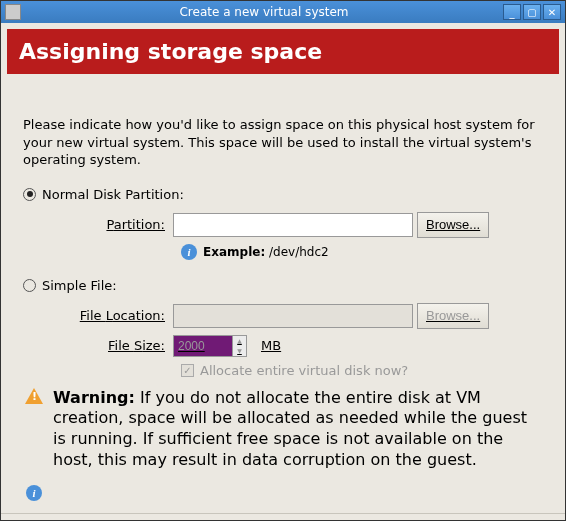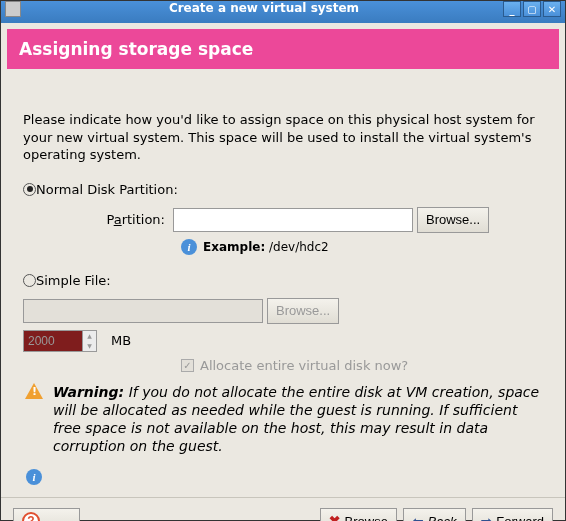--- a/index.html
+++ b/index.html
@@ -1,50 +1,50 @@
 <!DOCTYPE html>
 <html><head>
 <meta charset="utf-8">
 <style>
 * { box-sizing: border-box; margin: 0; padding: 0; }
 body { font-family: "DejaVu Sans", Arial, sans-serif; font-size: 12px; background: #808080; width: 566px; height: 521px; overflow: hidden; }
 .window { width: 566px; height: 521px; background: #ebe8e1; border: 1px solid #333; }
-.titlebar { height: 22px; background: linear-gradient(to bottom, #4a90d9, #3a7cc0); display: flex; align-items: flex-start; color: #fff; font-weight: bold; font-size: 12px; padding: 0 4px; }
+.titlebar { height: 22px; background: linear-gradient(to bottom, #4a90d9, #3a7cc0); display: flex; align-items: center; color: #fff; font-weight: normal; font-size: 12px; padding: 0 4px; }
 .titlebar .title { flex: 1; text-align: center; }
 .titlebar .ticon { width: 16px; height: 16px; margin-right: 4px; display: inline-block; background: #ccc; border: 1px solid #888; }
 .winbtns { display: flex; gap: 2px; }
 .winbtn { width: 18px; height: 16px; background: linear-gradient(to bottom, #6ab0ef, #4a90d9); border: 1px solid #2a5b8f; display: flex; align-items: center; justify-content: center; font-size: 10px; color: #fff; cursor: pointer; }
 .content { padding: 0; height: calc(100% - 22px); display: flex; flex-direction: column; }
-.header { background: #ec4899; color: #fff; font-size: 17px; font-weight: bold; padding: 10px 12px; margin: 6px; }
+.header { background: #b91c1c; color: #fff; font-size: 22px; font-weight: bold; padding: 10px 12px; margin: 6px; }
 .body { padding: 8px 22px; flex: 1; }
 .intro { font-size: 13px; line-height: 1.35; margin-bottom: 18px; margin-top: 28px; }
-.radiorow { display: flex; align-items: center; margin-bottom: 10px; }
+.radiorow { display: flex; align-items: center; gap: 6px; margin-bottom: 10px; }
 .radio { width: 13px; height: 13px; border: 1px solid #555; border-radius: 50%; display: inline-flex; align-items: center; justify-content: center; }
 .radio.checked::after { content: ""; width: 6px; height: 6px; border-radius: 50%; background: #222; }
-.formrow { display: flex; align-items: center; margin-bottom: 6px; }
+.formrow { display: flex; align-items: center; margin-bottom: 6px; text-decoration: underline; }
 .flabel { width: 150px; text-align: right; padding-right: 8px; font-size: 13px; }
 .flabel .ul { text-decoration: underline; }
 .tinput { height: 24px; border: 1px solid #999; background: #fff; padding: 2px 4px; font-size: 12px; }
 .tinput.disabled { background: #e3e0d9; color: #999; }
 .btn { height: 26px; padding: 0 8px; background: linear-gradient(to bottom, #f4f2ec, #e0ddd4); border: 1px solid #999; font-size: 13px; cursor: pointer; display: inline-flex; align-items: center; gap: 4px; }
 .btn.disabled { color: #999; cursor: default; }
 .iconrow { display: flex; align-items: center; gap: 6px; margin-left: 158px; margin-top: 2px; margin-bottom: 18px; font-size: 12px; }
 .infoicon { width: 16px; height: 16px; border-radius: 50%; background: #4a90d9; color: #fff; font-weight: bold; font-size: 11px; display: inline-flex; align-items: center; justify-content: center; font-style: italic; font-family: serif; }
 .spinner { display: flex; }
-.spinner .val { width: 60px; height: 22px; border: 1px solid #999; background: #7f1d1d; color: #999; padding: 2px 4px; font-size: 12px; }
+.spinner .val { width: 60px; height: 22px; border: 1px solid #999; background: #701a75; color: #999; padding: 2px 4px; font-size: 12px; }
 .spinner .arrows { width: 14px; height: 22px; border: 1px solid #999; border-left: none; display: flex; flex-direction: column; }
 .spinner .arrows div { flex: 1; font-size: 6px; display: flex; align-items: center; justify-content: center; color: #999; background: #ececec; }
 .unit { margin-left: 14px; font-size: 13px; }
 .checkrow { display: flex; align-items: center; gap: 6px; margin-left: 158px; margin-top: 6px; color: #999; font-size: 13px; }
 .checkbox { width: 13px; height: 13px; border: 1px solid #aaa; background: #e3e0d9; display: inline-flex; align-items: center; justify-content: center; font-size: 10px; color: #999; }
 .note { display: flex; gap: 8px; padding: 4px 0; margin-top: 6px; }
 .note .icon { width: 22px; flex-shrink: 0; display: flex; justify-content: center; }
 .warnicon { width: 0; height: 0; border-left: 9px solid transparent; border-right: 9px solid transparent; border-bottom: 16px solid #f0a030; position: relative; }
 .warnicon::after { content: "!"; position: absolute; left: -2px; top: 2px; color: #fff; font-size: 11px; font-weight: bold; }
-.note .text { font-size: 14px; line-height: 1.3; font-style: italic; }
+.note .text { font-size: 16px; line-height: 1.3; }
 .footer { border-top: 1px solid #c8c5bc; padding: 10px 12px; display: flex; align-items: center; gap: 6px; }
 .footer .spacer { flex: 1; }
 .helpicon { width: 18px; height: 18px; border-radius: 50%; border: 2px solid #e05030; background: #fff; color: #e05030; font-weight: bold; display: inline-flex; align-items: center; justify-content: center; font-size: 12px; }
 .icon-x { color: #c02020; font-weight: bold; font-size: 14px; }
 .icon-back { color: #305090; font-size: 14px; }
 .icon-fwd { color: #305090; font-size: 14px; }
 </style>
 </head>
 <body>
 
@@ -75,24 +75,26 @@
       <div class="iconrow">
         <span class="infoicon">i</span>
         <span><b>Example:</b> <span>/dev/hdc2</span></span>
       </div>
 
       <div class="radiorow">
         <span class="radio"></span>
         <span style="font-size:13px;"><span>Simple </span><span class="ul">F</span><span>ile:</span></span>
       </div>
       <div class="formrow">
+        <div class="flabel"><span>File </span><span class="ul">L</span><span>ocation:</span></div>
         <input class="tinput disabled" style="width: 240px;" disabled="" value="">
         <button class="btn disabled" style="margin-left:4px;">Browse...</button>
       </div>
       <div class="formrow">
+        <div class="flabel"><span>File </span><span class="ul">S</span><span>ize:</span></div>
         <div class="spinner">
           <input class="val" disabled="" value="2000" style="">
           <div class="arrows">
               <div>▲</div>
               <div>▼</div>
             </div>
         </div>
         <span class="unit">MB</span>
       </div>
       <div class="checkrow">

